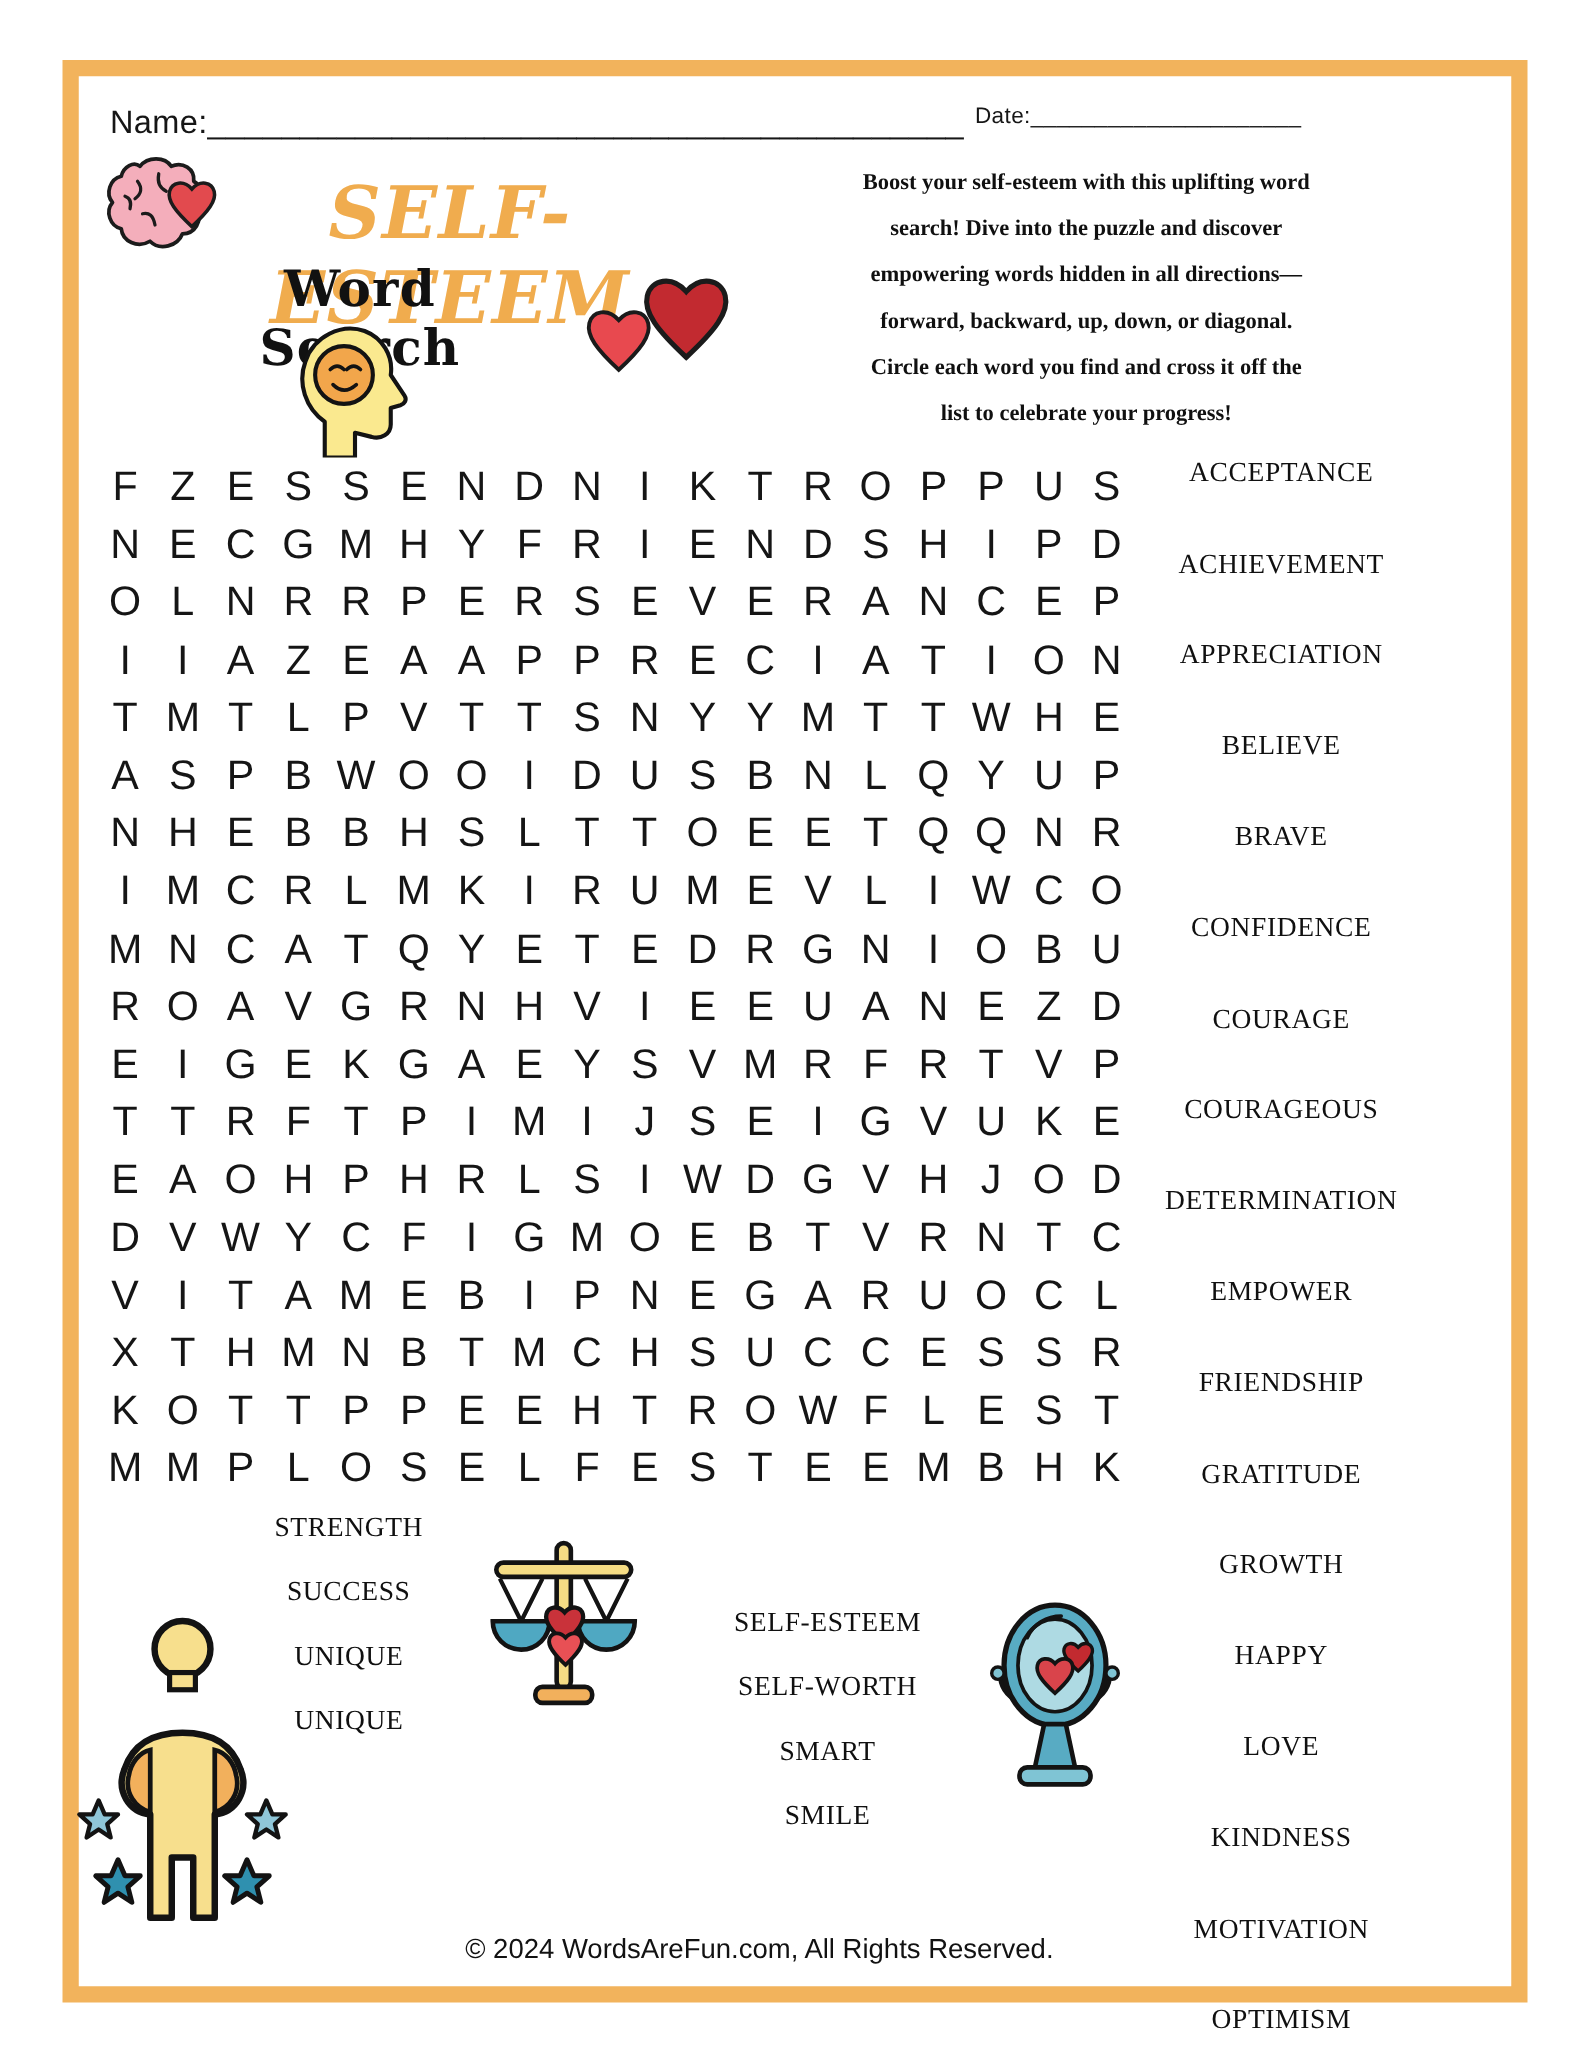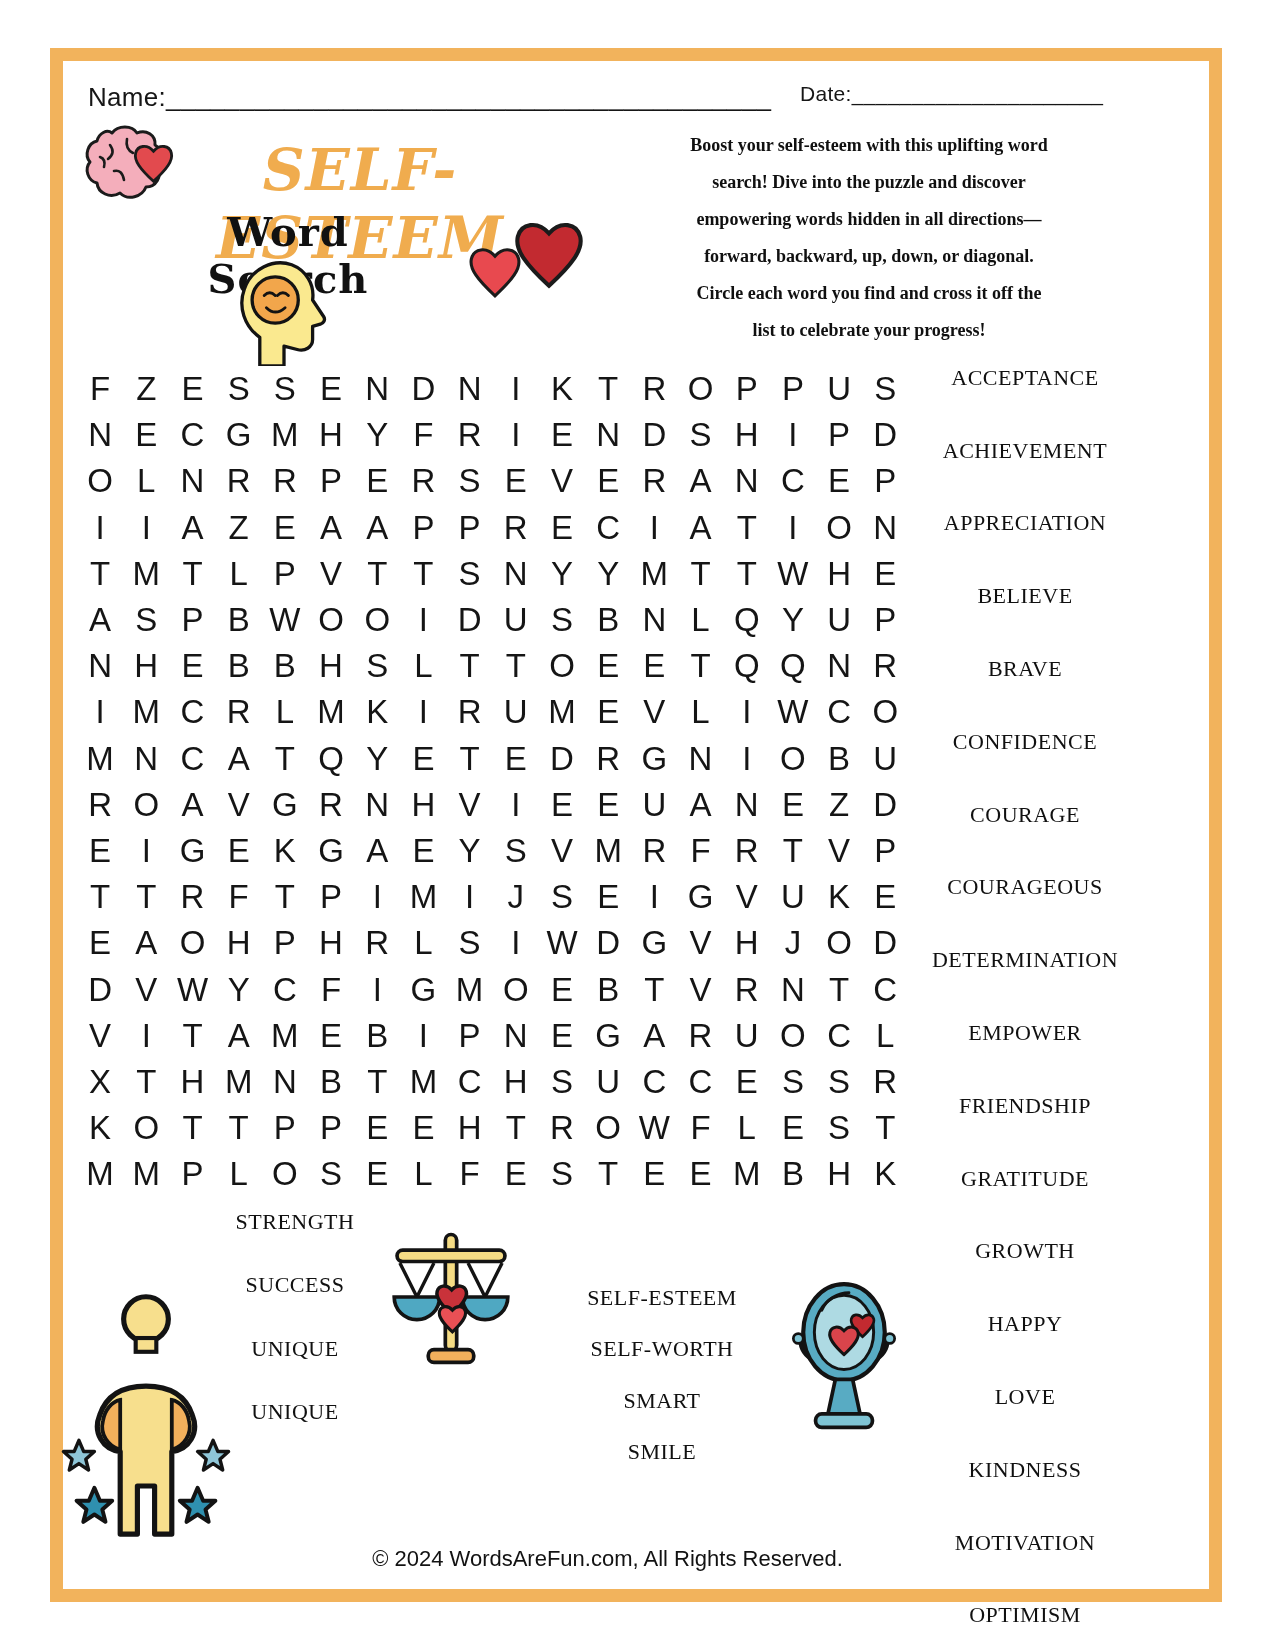--- a/index.html
+++ b/index.html
@@ -1,38 +1,38 @@
 <!DOCTYPE html>
 <html><head>
 <meta charset="utf-8">
 <style>
   html,body{margin:0;padding:0;background:#fff;}
   .page{position:relative;width:1275px;height:1650px;background:#ffffff;overflow:hidden;
         font-family:"Liberation Sans",sans-serif;color:#161616;}
   .frame{position:absolute;left:50px;top:48px;width:1172px;height:1554px;
          border:13px solid #F2B35C;box-sizing:border-box;}
   .name-line{position:absolute;left:88px;top:82px;font-size:26px;letter-spacing:.3px;white-space:nowrap;}
-  .date-line{position:absolute;left:800px;top:82px;font-size:21px;letter-spacing:.3px;white-space:nowrap;}
+  .date-line{position:absolute;left:780px;top:82px;font-size:18px;letter-spacing:.3px;white-space:nowrap;}
   .title-script{position:absolute;left:180px;top:136px;width:360px;text-align:center;
     font-family:"DejaVu Serif",serif;font-style:italic;font-weight:700;font-size:58px;
     color:#F0AC4E;letter-spacing:1px;}
   .title-sub{position:absolute;left:147px;top:208px;width:282px;text-align:center;
     font-family:"DejaVu Serif",serif;font-weight:700;font-size:40px;color:#111;letter-spacing:1px;}
   .intro{position:absolute;left:618px;top:127px;width:502px;text-align:center;
     font-family:"Liberation Serif",serif;font-weight:700;font-size:18px;line-height:37px;color:#101010;}
   .grid{position:absolute;left:77px;top:366px;display:grid;
         grid-template-columns:repeat(18,46.2px);grid-auto-rows:46.2px;}
   .cell{display:flex;align-items:center;justify-content:center;
         font-family:"Liberation Sans",sans-serif;font-size:33px;color:#151515;}
   .wordcol{position:absolute;display:flex;flex-direction:column;
         font-family:"Liberation Serif",serif;color:#101010;}
   .wordcol .word{display:flex;align-items:center;justify-content:center;letter-spacing:.5px;}
   .words-right{left:905px;top:352px;width:240px;font-size:22px;gap:21px;}
   .words-right .word{height:51.8px;}
-  .words-bl{left:192px;top:1196px;width:206px;font-size:22px;gap:12px;}
+  .words-bl{left:176px;top:1196px;width:206px;font-size:22px;}
   .words-bl .word{height:51.5px;}
   .words-bc{left:557px;top:1272px;width:210px;font-size:22px;}
   .words-bc .word{height:51.5px;}
   .icon{position:absolute;}
   .copyright{position:absolute;left:0;top:1546px;width:1215px;text-align:center;
     font-size:22px;color:#121212;}
 </style>
 </head>
 <body>
 

